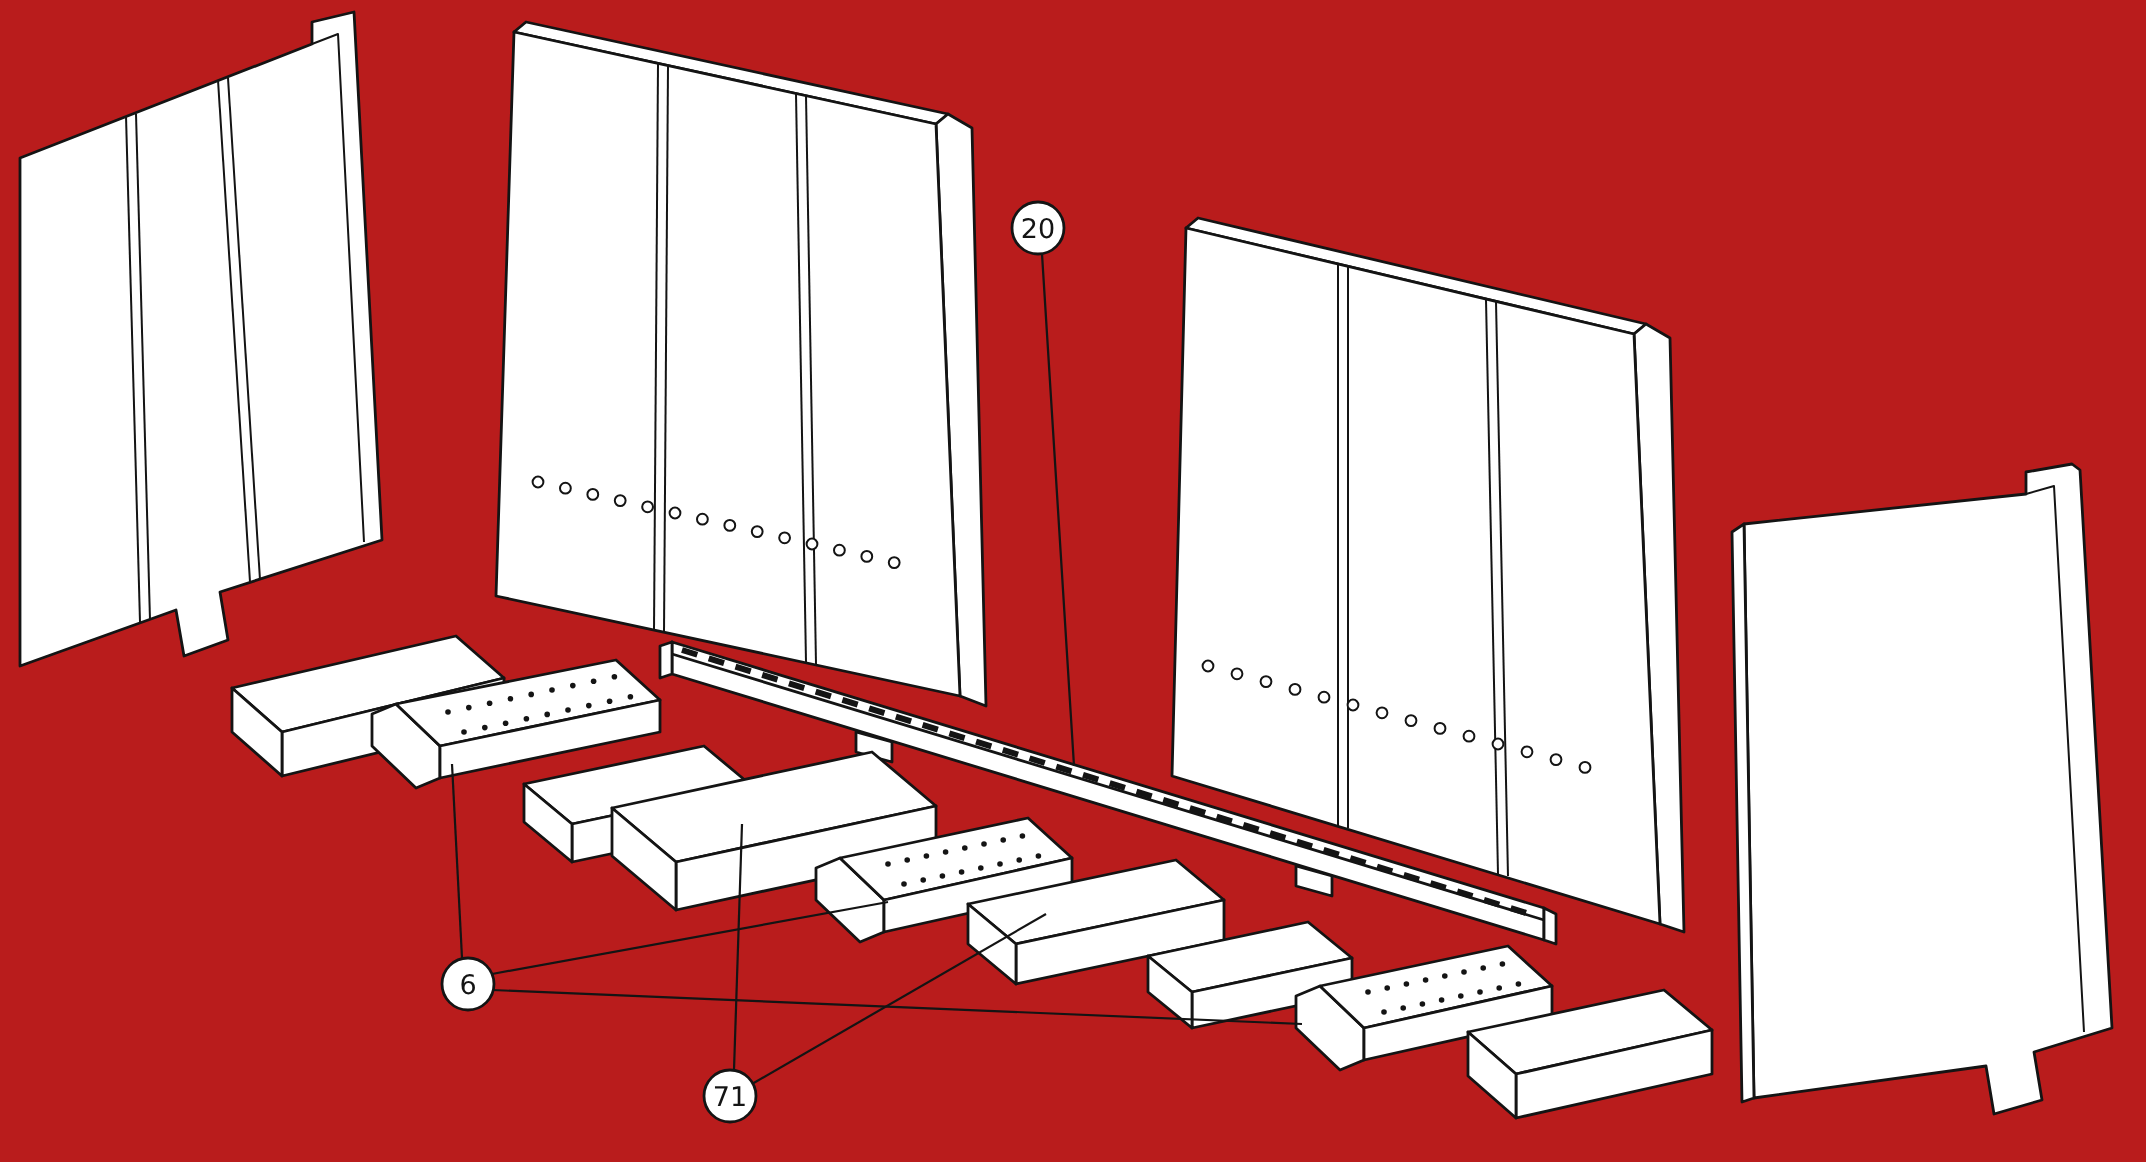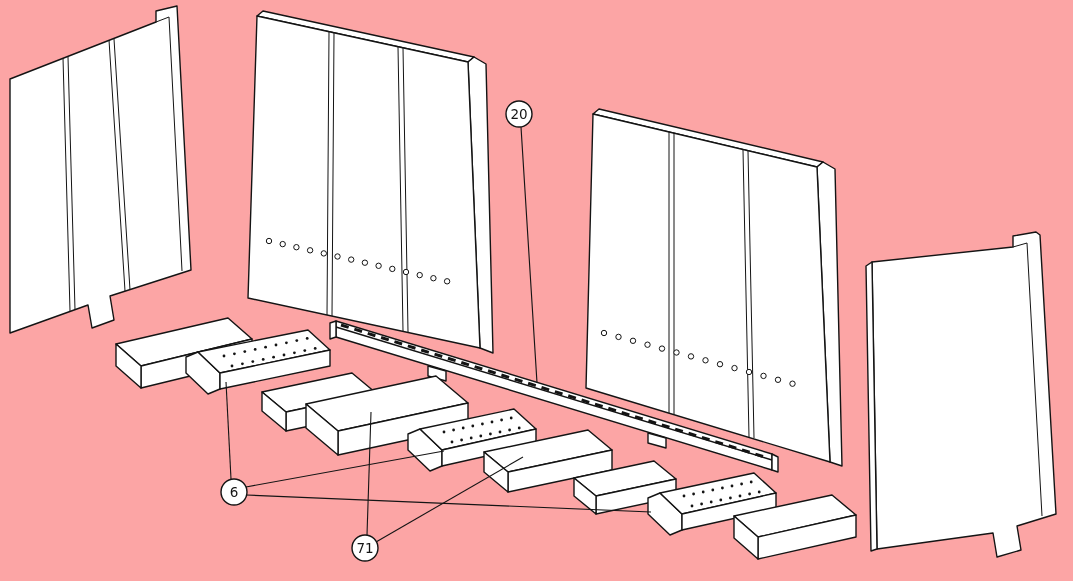--- a/index.html
+++ b/index.html
@@ -1,16 +1,16 @@
 <!DOCTYPE html>
 <html><head>
 <meta charset="utf-8">
 <style>
   html,body{margin:0;padding:0;background:#fff}
-  .stage{position:relative;width:1073px;height:581px;background:#fca5a5;overflow:hidden;
+  .stage{position:relative;width:1073px;height:581px;background:#b91c1c;overflow:hidden;
          font-family:"DejaVu Sans",sans-serif}
   svg{display:block}
   .f{fill:#fff;stroke:#141414;stroke-width:1.4;stroke-linejoin:round;stroke-linecap:round}
   .l{fill:none;stroke:#141414;stroke-width:1.4;stroke-linejoin:round;stroke-linecap:round}
   .t{fill:none;stroke:#141414;stroke-width:1;stroke-linejoin:round}
   .dash{fill:none;stroke:#141414;stroke-width:3;stroke-dasharray:8 6}
   .leader{fill:none;stroke:#141414;stroke-width:1.1}
   .doto{fill:#fff;stroke:#141414;stroke-width:1}
   .dotf{fill:#141414}
   .callout circle{fill:#fff;stroke:#141414;stroke-width:1.4}

